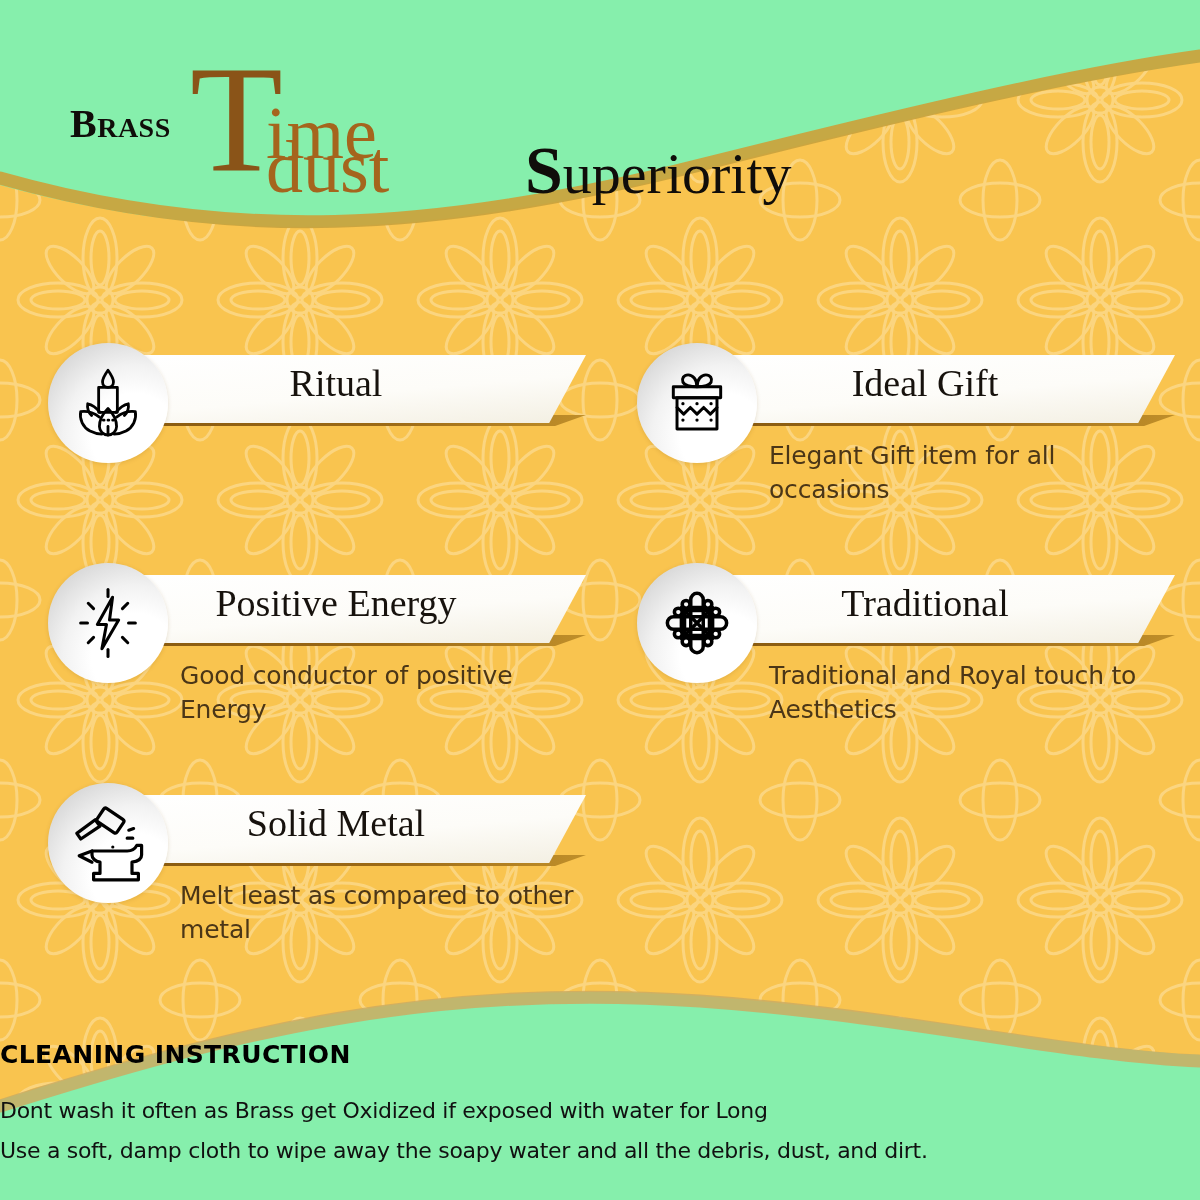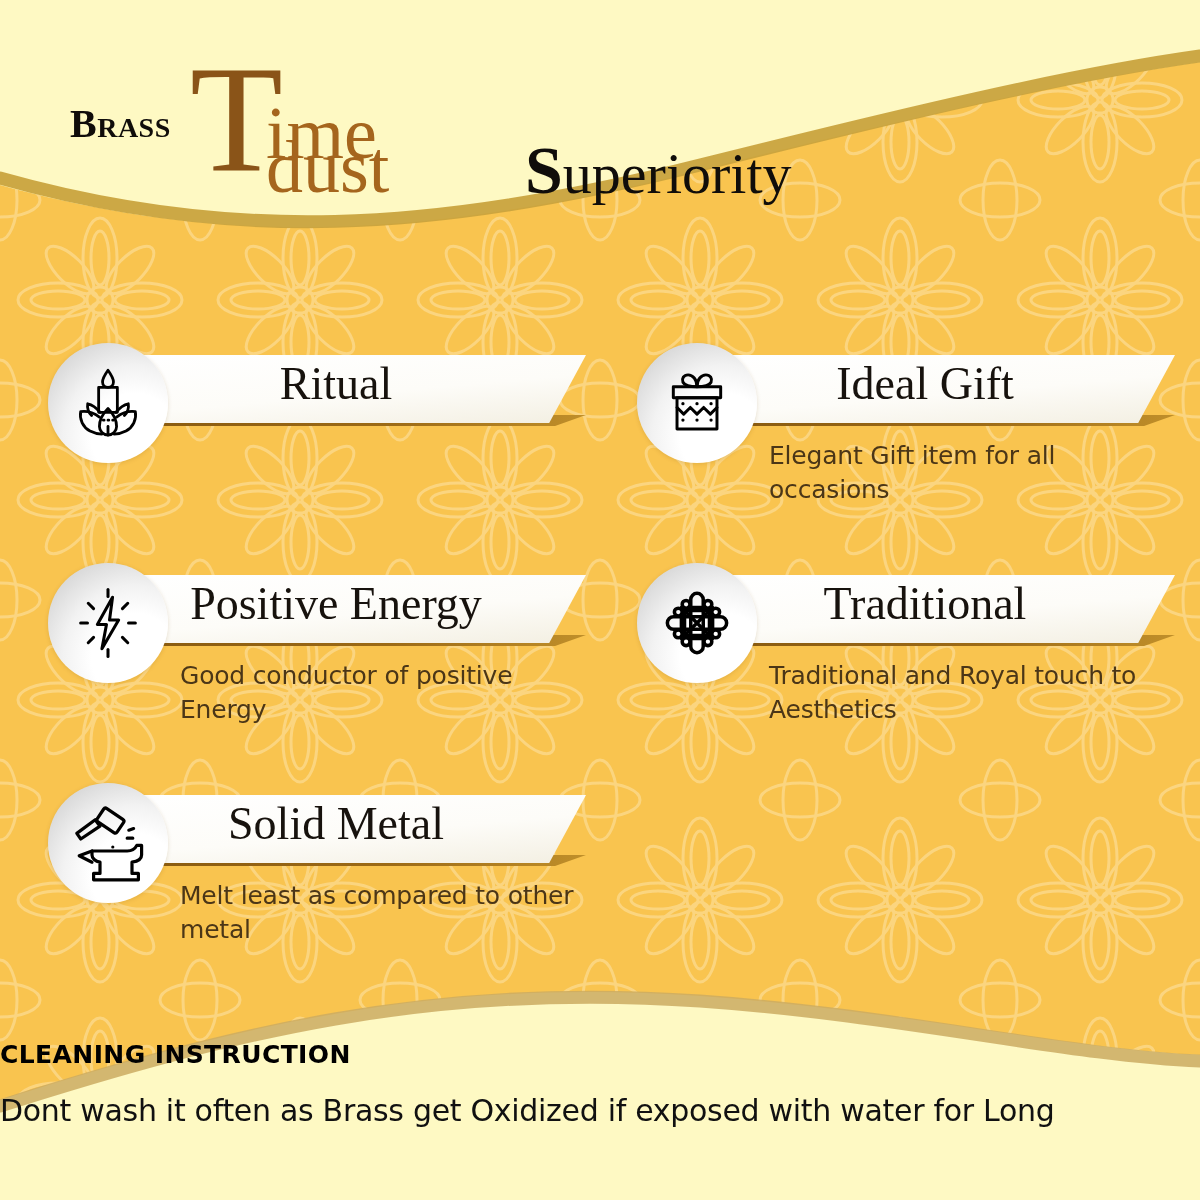--- a/index.html
+++ b/index.html
@@ -4,21 +4,21 @@
 <style>
   * { margin:0; padding:0; box-sizing:border-box; }
   html,body { width:1200px; height:1200px; }
   body {
     font-family:"Liberation Sans", sans-serif;
     background:#ffffff;
     overflow:hidden;
     position:relative;
   }
 
-  #stage { position:relative; width:1200px; height:1200px; overflow:hidden; background:#fef9c3; }
+  #stage { position:relative; width:1200px; height:1200px; overflow:hidden; background:#86efac; }
 
   
   .yellow-body{
     position:absolute; left:0; top:0; width:1200px; height:1200px;
     background:#f9c44f;
     -webkit-clip-path:path("M0,185 C230,248 430,238 700,170 C900,120 1070,80 1200,62 L1200,1055 C1070,1050 900,1010 700,996 C430,977 230,1028 0,1100 Z");
     clip-path:path("M0,185 C230,248 430,238 700,170 C900,120 1070,80 1200,62 L1200,1055 C1070,1050 900,1010 700,996 C430,977 230,1028 0,1100 Z");
   }
   .damask{
     position:absolute; inset:0;
@@ -91,21 +91,21 @@
     position:absolute; left:18px; top:60px; width:442px; height:11px;
     background:linear-gradient(90deg,#8a5b10 0%,#9c6a16 55%,#c08f2a 100%);
     -webkit-clip-path:polygon(0 0, 100% 0, 93% 100%, 0 100%);
     clip-path:polygon(0 0, 100% 0, 93% 100%, 0 100%);
     z-index:-1;
   }
   .banner .title{
     position:absolute; left:0; right:40px; top:0; height:56px;
     display:flex; align-items:center; justify-content:center;
     font-family:"Liberation Serif", serif;
-    font-size:46px; color:#17120d; white-space:nowrap;
+    font-size:38px; color:#17120d; white-space:nowrap;
   }
 
   .desc{
     position:absolute; left:132px; top:96px; width:400px;
     font-family:"DejaVu Sans", sans-serif;
     font-size:25px; line-height:34px; color:#4b3617;
     letter-spacing:-.2px;
   }
 
   
@@ -113,21 +113,21 @@
     position:absolute; left:0; top:1040px; width:1200px; text-align:left;
     z-index:6;
   }
   .footer .head{
     font-family:"DejaVu Sans", sans-serif;
     font-size:25px; font-weight:700; color:#000;
     letter-spacing:.4px;
   }
   .footer .ln{
     font-family:"DejaVu Sans", sans-serif;
-    font-size:30px; color:#111; line-height:40px;
+    font-size:22px; color:#111; line-height:40px;
     letter-spacing:-.3px;
   }
   .footer .lines{ margin-top:22px; }
 </style>
 </head>
 <body>
 
 <div id="stage">
 
   <div class="yellow-body">
@@ -292,16 +292,17 @@
       <div class="desc">Melt least as compared to other metal</div>
     </div>
 
 
   </div>
 
   <div class="footer">
     <div class="head">CLEANING INSTRUCTION</div>
     <div class="lines">
       <div class="ln">Dont wash it often as Brass get Oxidized if exposed with water for Long</div>
+      <div class="ln">Use a soft, damp cloth to wipe away the soapy water and all the debris, dust, and dirt.</div>
     </div>
   </div>
 
 </div>
 
 </body></html>

